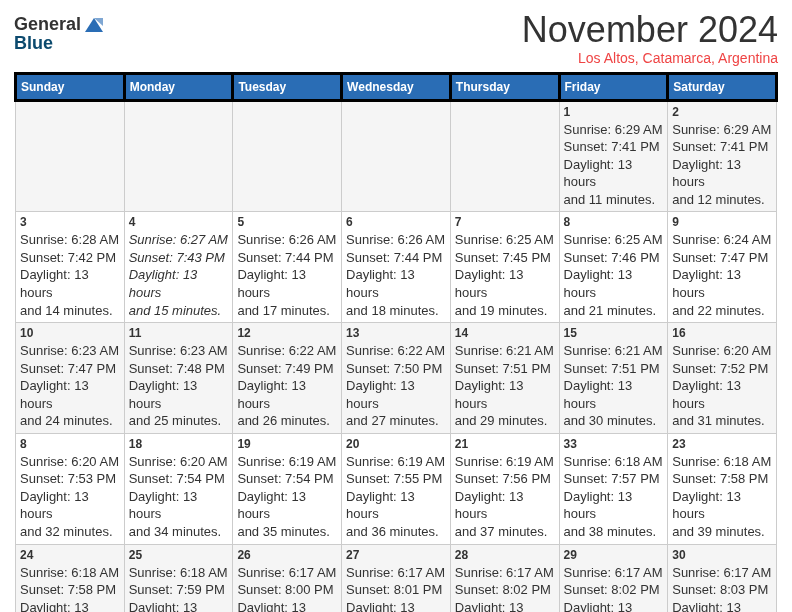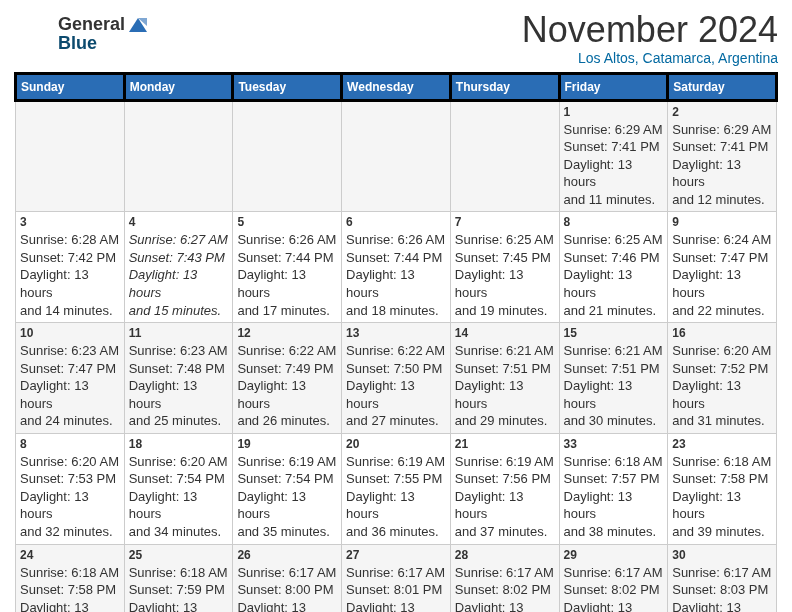--- a/index.html
+++ b/index.html
@@ -20,21 +20,20 @@
     .header {
       display: flex;
       align-items: flex-start;
       justify-content: space-between;
       margin-bottom: 6px;
     }
     .logo {
       display: flex;
       align-items: flex-end;
       margin-top: 4px;
-      margin-left: 44px;
     }
     .logo-text {
       font-size: 18px;
       font-weight: bold;
       line-height: 1.1;
     }
     .logo-general { color: #333; }
     .logo-blue { color: #0c4a6e; }
     .logo-icon {
       width: 22px;
@@ -45,21 +44,21 @@
       text-align: right;
     }
     .month-title {
       font-size: 36px;
       font-weight: normal;
       color: #333;
       line-height: 1.1;
     }
     .location {
       font-size: 14px;
-      color: #0369a1;
+      color: #ef4444;
     }
     .calendar {
       width: 100%;
       border-collapse: collapse;
       flex: 1;
       table-layout: fixed;
     }
     .calendar thead th {
       background: #2a6db5;
       color: #fff;

